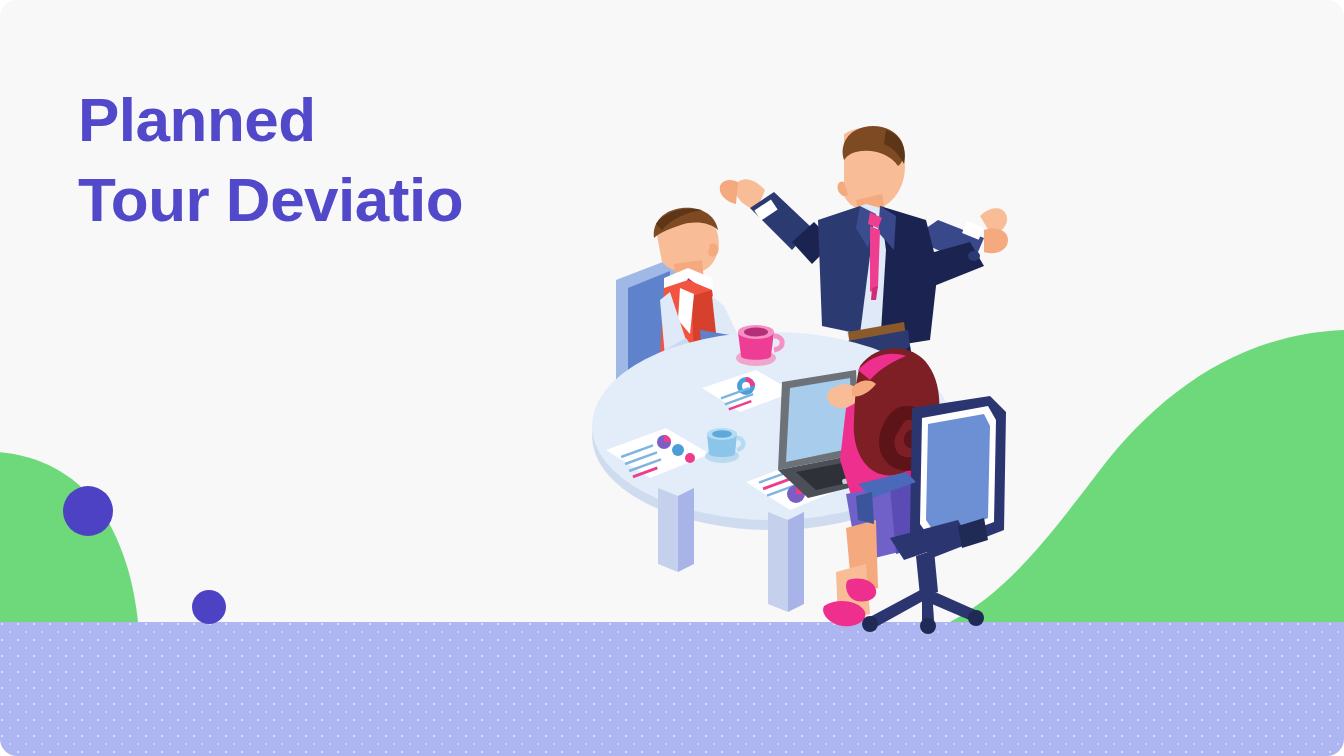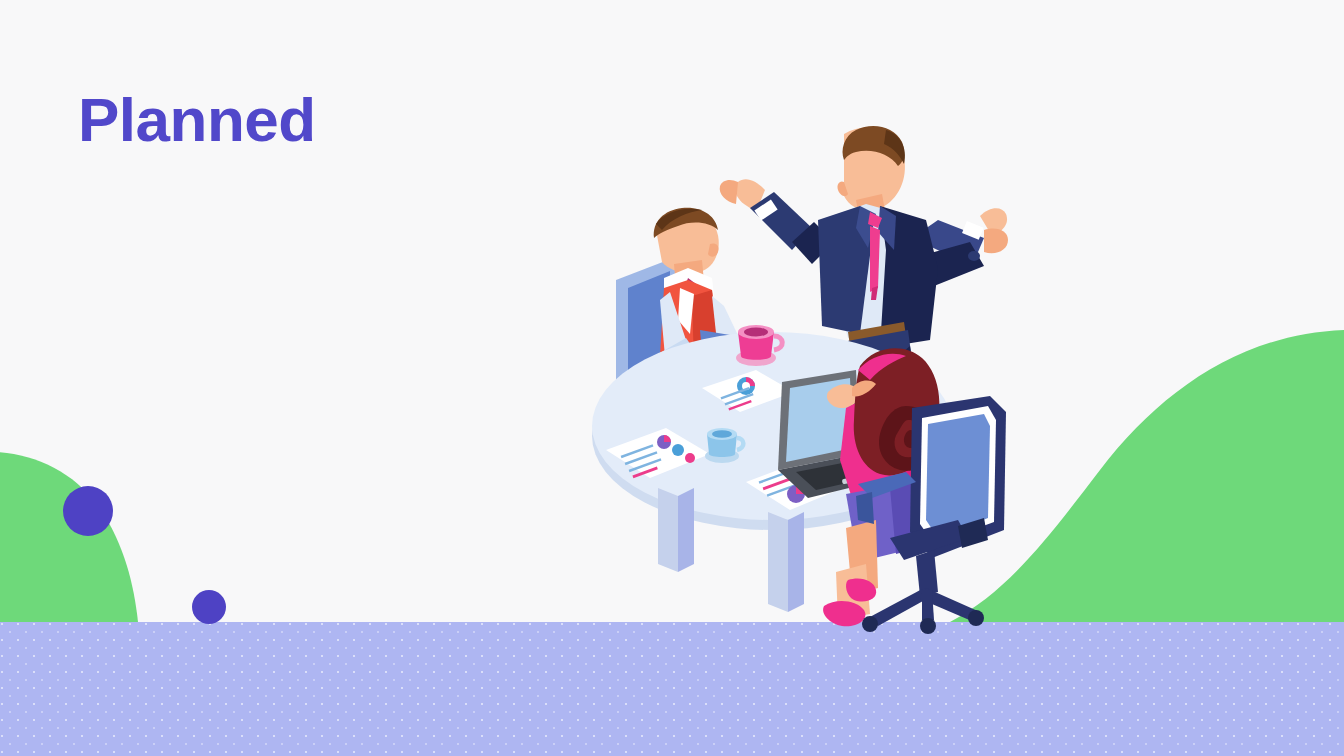--- a/index.html
+++ b/index.html
@@ -7,20 +7,21 @@
   html,body{
     width:1344px; height:756px;
     overflow:hidden;
     font-family:"Liberation Sans", sans-serif;
   }
   #slide{
     position:relative;
     width:1344px; height:756px;
     background:#f8f8f9;
     overflow:hidden;
+    border-radius:17px;
   }
 
   
   .deco{ position:absolute; inset:0; pointer-events:none; }
   .deco svg{ display:block; width:1344px; height:756px; }
 
   
   .band{
     position:absolute;
     left:0; right:0; bottom:0;
@@ -72,20 +73,21 @@
       <path d="M-10,452 C30,452 72,470 98,506 C124,542 134,585 138,622 L-10,622 Z" fill="#6ed97a"></path>
     </svg>
   </div>
 
   <div class="band"></div>
   <div class="dot dot-lg"></div>
   <div class="dot dot-sm"></div>
 
   <h1 class="headline">
     <span class="ln">Planned</span>
+    <span class="ln">Tour Deviatio</span>
   </h1>
 
   <div class="illus">
     <svg viewBox="0 0 520 540" xmlns="http://www.w3.org/2000/svg" aria-hidden="true">
 
       <g>
         <path d="M56,160 L108,140 L124,152 L124,282 L86,300 L56,286 Z" fill="#9fb8e6"></path>
         <path d="M68,168 L110,151 L110,272 L68,288 Z" fill="#5f82cd"></path>
         <path d="M56,262 L86,276 L86,310 L60,300 Z" fill="#1f2a55"></path>
         <path d="M86,276 L124,260 L124,288 L86,306 Z" fill="#2e3d73"></path>

